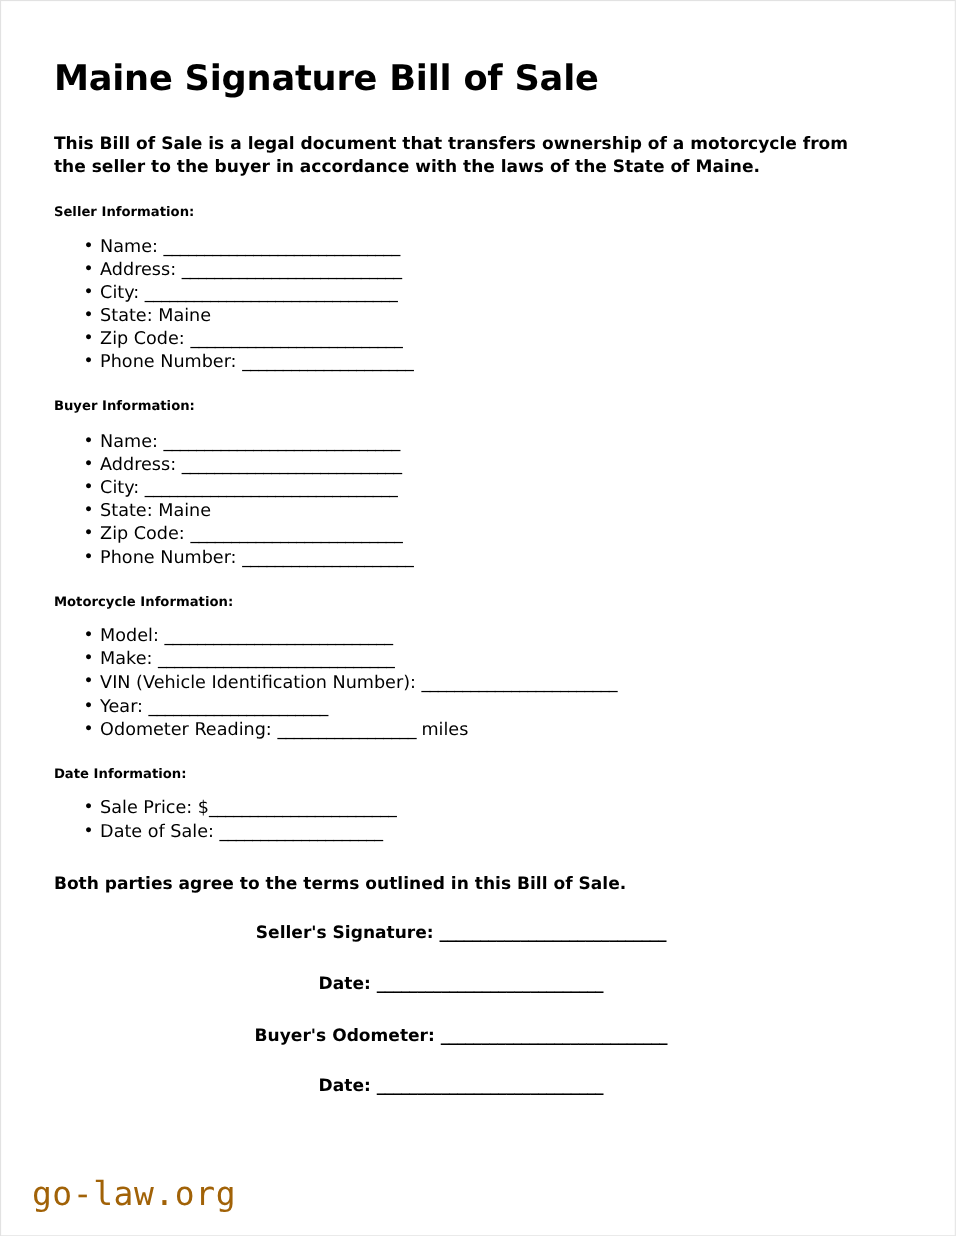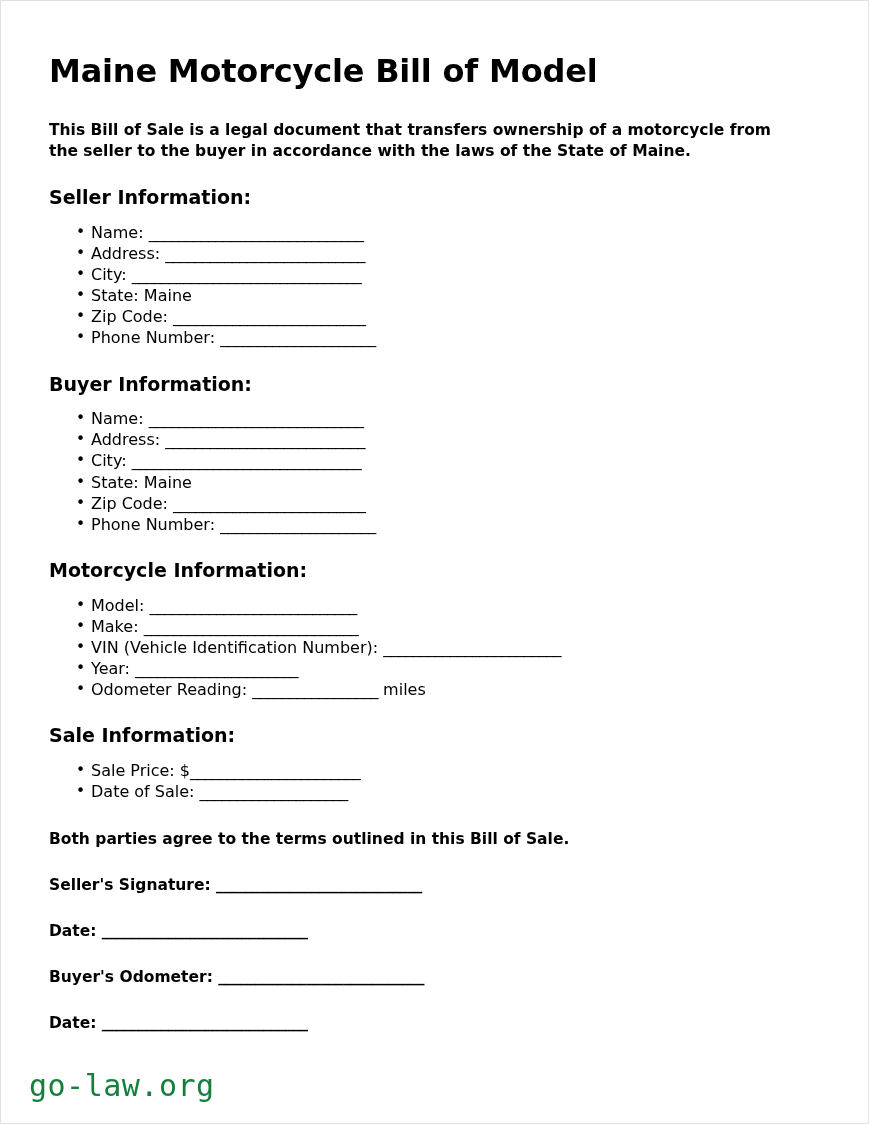--- a/index.html
+++ b/index.html
@@ -35,21 +35,21 @@
     line-height: 1.15;
   }
   .body-para {
     font-size: 15.5px;
     line-height: 1.40;
     margin: 0 0 22px 0;
     max-width: 735px;
     font-weight: bold;
   }
   .section-heading {
-    font-size: 19px;
+    font-size: 12px;
     font-weight: bold;
     margin: 0 0 12px 0;
     line-height: 1.3;
   }
   ul.field-list {
     list-style: none;
     margin: 0 0 23px 0;
     padding: 0;
   }
   ul.field-list li {
@@ -66,50 +66,51 @@
     left: 27px;
     top: 0;
     font-size: 15.5px;
     line-height: 1.32;
   }
   .blank {
     letter-spacing: -0.6px;
   }
   .sig-block {
     margin-top: 24px;
+    text-align: center;
   }
   .sig-line {
     font-size: 15.5px;
     font-weight: bold;
     margin: 0 0 26px 0;
     line-height: 1.3;
     white-space: nowrap;
   }
   .sig-line .blank {
     letter-spacing: -0.4px;
   }
   .footer-mark {
     position: absolute;
     left: 28px;
     bottom: 22px;
     font-family: "DejaVu Sans Mono", "Liberation Mono", monospace;
     font-size: 30px;
-    color: #15803d;
+    color: #a16207;
     letter-spacing: 0.5px;
     line-height: 1;
   }
   .spacer-sm { height: 4px; }
 </style>
 </head>
 <body>
 
 <div class="page">
   <div class="content">
 
-    <h1 class="doc-title">Maine Motorcycle Bill of Model</h1>
+    <h1 class="doc-title">Maine Signature Bill of Sale</h1>
 
     <p class="body-para">This Bill of Sale is a legal document that transfers ownership of a motorcycle from the seller to the buyer in accordance with the laws of the State of Maine.</p>
 
     <h2 class="section-heading">Seller Information:</h2>
     <ul class="field-list">
       <li>
         <span>Name:</span>
         <span class="blank">_____________________________</span>
       </li>
       <li>
@@ -180,21 +181,21 @@
         <span>Year:</span>
         <span class="blank">______________________</span>
       </li>
       <li>
         <span>Odometer Reading:</span>
         <span class="blank">_________________</span>
         <span>miles</span>
       </li>
     </ul>
 
-    <h2 class="section-heading">Sale Information:</h2>
+    <h2 class="section-heading">Date Information:</h2>
     <ul class="field-list">
       <li>
         <span>Sale Price: $</span><span class="blank">_______________________</span>
       </li>
       <li>
         <span>Date of Sale:</span>
         <span class="blank">____________________</span>
       </li>
     </ul>
 

